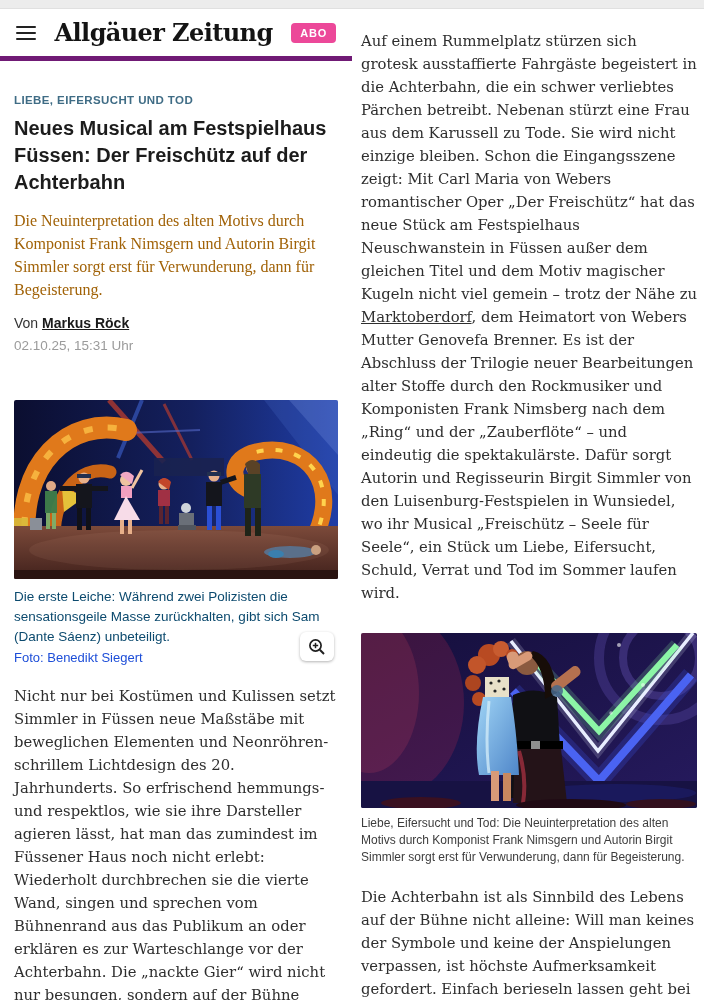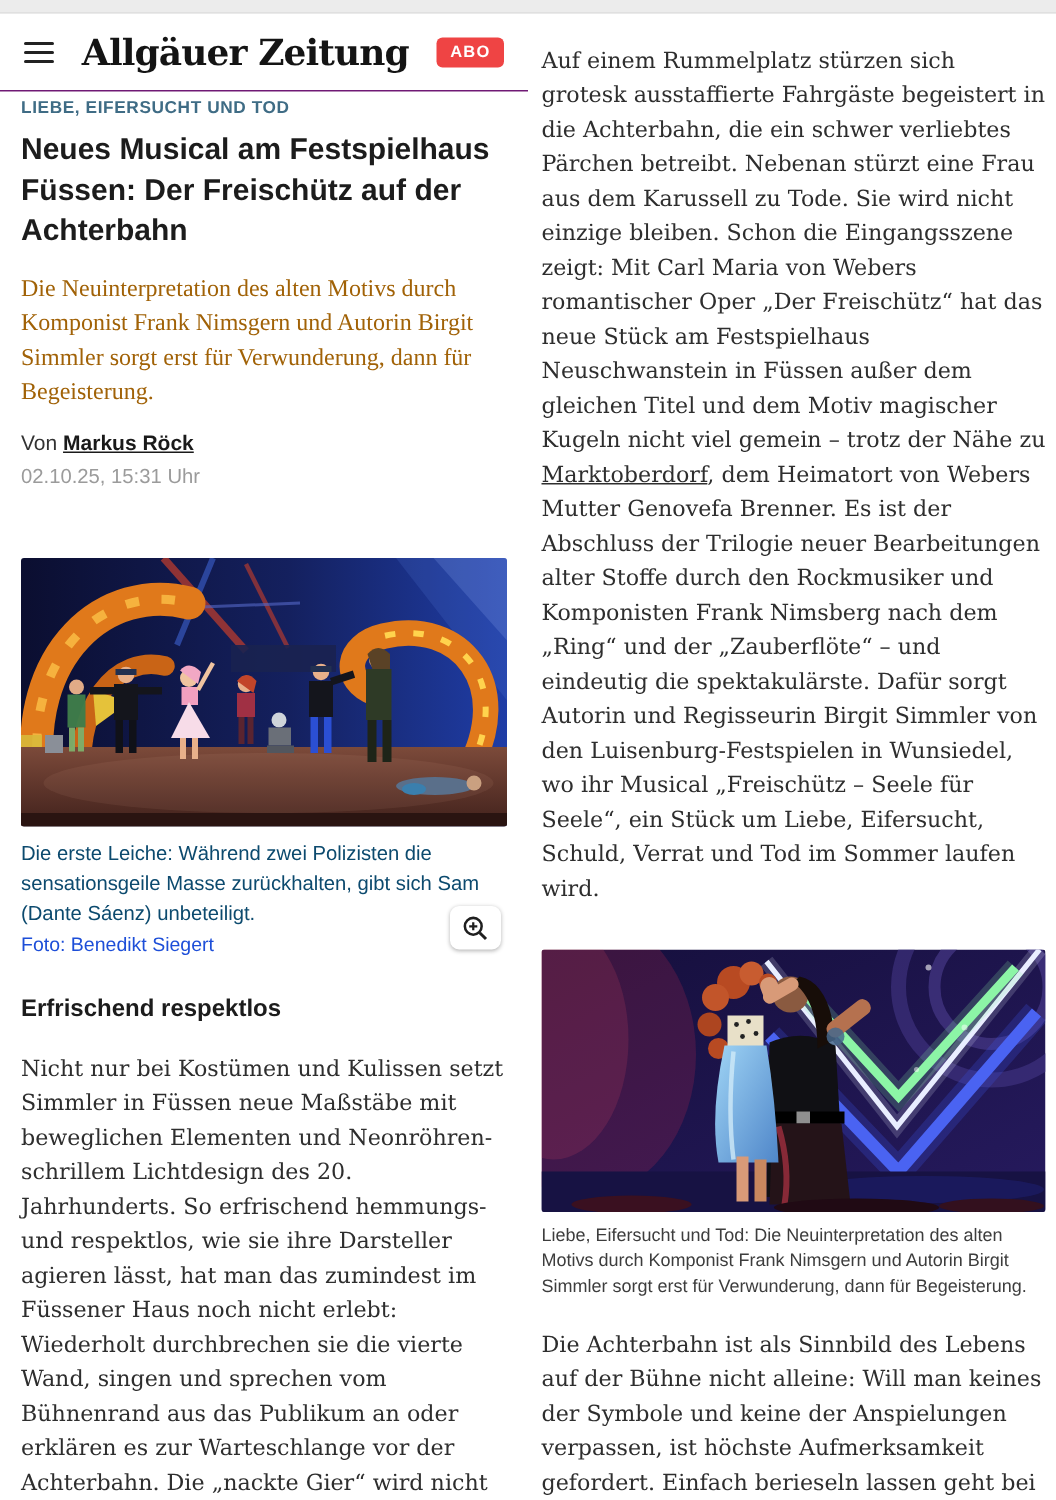--- a/index.html
+++ b/index.html
@@ -12,37 +12,37 @@
   .top-strip { height:9px; background:#ececec; border-bottom:1px solid #e0e0e0; }
   .columns { display:flex; align-items:flex-start; }
   .col { width:352px; }
   .col-left  { padding:0 14px; }
   .col-right { padding:0 7px 0 9px; }
 
   
   .header {
     display:flex; align-items:center; height:52px;
     margin:0 -14px; padding:0 16px;
-    border-bottom:1px solid #701a75;
+    border-bottom:5px solid #701a75;
   }
   .menu-btn { width:20px; display:flex; flex-direction:column; gap:4px; cursor:pointer; }
   .menu-btn span { display:block; height:2px; background:#222; border-radius:1px; }
   .brand {
     flex:1; text-align:center;
     font-family:"DejaVu Serif", serif; font-weight:700;
     font-size:24px; letter-spacing:-0.6px; color:#141414;
   }
   .abo-badge {
-    background:#ef4444; color:#fff; font-size:11px; font-weight:700;
+    background:#ec4899; color:#fff; font-size:11px; font-weight:700;
     letter-spacing:0.8px; padding:4px 9px; border-radius:4px; cursor:pointer;
   }
 
   
   .kicker {
-    margin-top:5px; font-size:11.5px; font-weight:700;
+    margin-top:33px; font-size:11.5px; font-weight:700;
     letter-spacing:0.4px; color:#3f6c85;
   }
   .headline {
     margin-top:9px; font-size:20px; line-height:27px;
     font-weight:700; color:#1c1c1c;
   }
   .lede {
     margin-top:13px; font-family:Liberation Serif, serif;
     font-size:16px; line-height:23px; color:#a16207;
   }
@@ -203,21 +203,20 @@
             <circle cx="8.5" cy="8.5" r="5.6" fill="none" stroke="#1f1f1f" stroke-width="1.7"></circle>
             <line x1="12.8" y1="12.8" x2="17" y2="17" stroke="#1f1f1f" stroke-width="2"></line>
             <line x1="5.8" y1="8.5" x2="11.2" y2="8.5" stroke="#1f1f1f" stroke-width="1.5"></line>
             <line x1="8.5" y1="5.8" x2="8.5" y2="11.2" stroke="#1f1f1f" stroke-width="1.5"></line>
           </svg>
         </div>
         <figcaption class="caption">Die erste Leiche: Während zwei Polizisten die sensationsgeile Masse zurückhalten, gibt sich Sam (Dante Sáenz) unbeteiligt.</figcaption>
         <div class="credit">Foto: Benedikt Siegert</div>
       </figure>
 
-      <h2 class="section-h sh-left">Erfrischend respektlos</h2>
       <p class="body-p p-after-h">Nicht nur bei Kostümen und Kulissen setzt Simmler in Füssen neue Maßstäbe mit beweglichen Elementen und Neonröhren-schrillem Lichtdesign des 20. Jahrhunderts. So erfrischend hemmungs- und respektlos, wie sie ihre Darsteller agieren lässt, hat man das zumindest im Füssener Haus noch nicht erlebt: Wiederholt durchbrechen sie die vierte Wand, singen und sprechen vom Bühnenrand aus das Publikum an oder erklären es zur Warteschlange vor der Achterbahn. Die „nackte Gier“ wird nicht nur besungen, sondern auf der Bühne zumindest andeutungsweise ausgelebt. Zwei Polizisten treten in hautengen Lackkostümen wie aus dem Schwulen-Club auf. Und aus den sieben Todsünden, für die die Rummelgäste stehen, macht Simmler in freier Bibelinterpretation mal eben zehn.</p>
     </div>
 
     <div class="col col-right">
 
       <p class="body-p p-first"><span>Auf einem Rummelplatz stürzen sich grotesk ausstaffierte Fahrgäste begeistert in die Achterbahn, die ein schwer verliebtes Pärchen betreibt. Nebenan stürzt eine Frau aus dem Karussell zu Tode. Sie wird nicht einzige bleiben. Schon die Eingangsszene zeigt: Mit Carl Maria von Webers romantischer Oper „Der Freischütz“ hat das neue Stück am Festspielhaus Neuschwanstein in Füssen außer dem gleichen Titel und dem Motiv magischer Kugeln nicht viel gemein – trotz der Nähe zu </span><span class="inline-link">Marktoberdorf</span><span>, dem Heimatort von Webers Mutter Genovefa Brenner. Es ist der Abschluss der Trilogie neuer Bearbeitungen alter Stoffe durch den Rockmusiker und Komponisten Frank Nimsberg nach dem „Ring“ und der „Zauberflöte“ – und eindeutig die spektakulärste. Dafür sorgt Autorin und Regisseurin Birgit Simmler von den Luisenburg-Festspielen in Wunsiedel, wo ihr Musical „Freischütz – Seele für Seele“, ein Stück um Liebe, Eifersucht, Schuld, Verrat und Tod im Sommer laufen wird.</span></p>
 
       <figure class="fig-right">
         <svg class="photo" width="336" height="175" viewBox="0 0 336 175">
           <defs>

